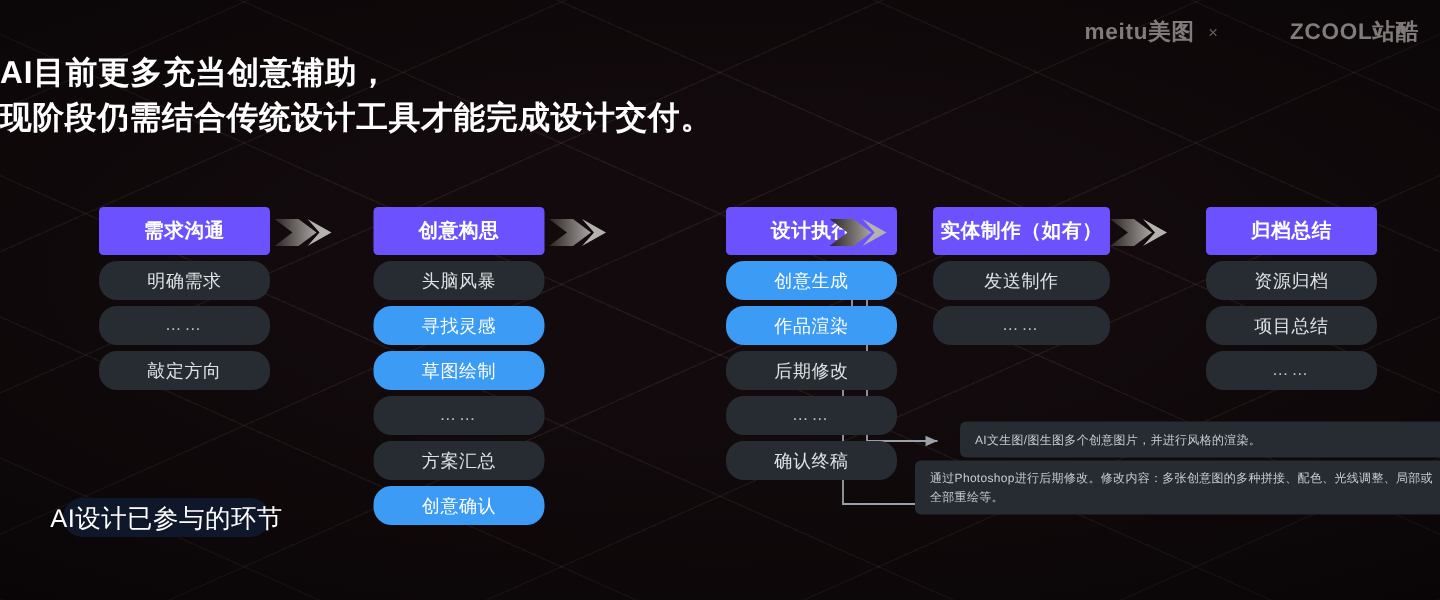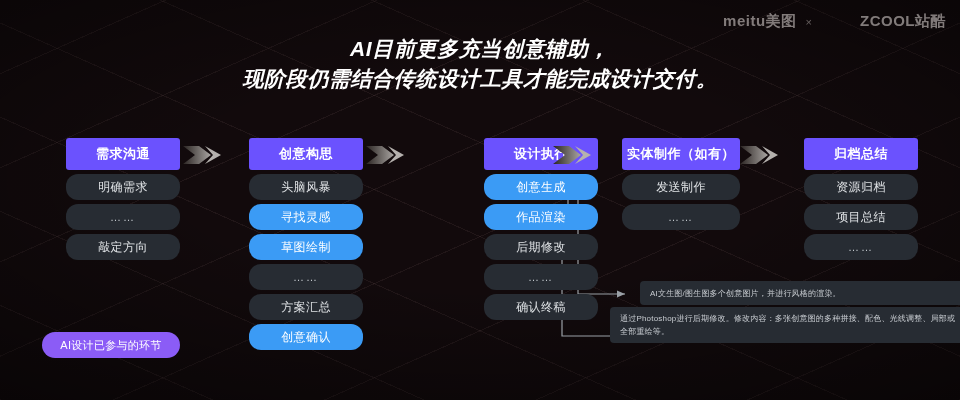--- a/index.html
+++ b/index.html
@@ -61,23 +61,22 @@
     font-size: 11px;
     color: #9d9593;
   }
 
   
   #headline {
     position: absolute;
     top: 34px;
     left: 0;
     width: 100%;
-    text-align: center;
+    text-align: left;
     z-index: 4;
-    font-style: italic;
   }
   #headline .line {
     font-size: 21px;
     font-weight: 700;
     letter-spacing: 0.6px;
     line-height: 30px;
     color: #ffffff;
     white-space: nowrap;
   }
 
@@ -142,25 +141,25 @@
   }
 
   
   #legend {
     position: absolute;
     left: 42px;
     top: 332px;
     width: 138px;
     height: 26px;
     border-radius: 13px;
-    background: #8b5cf6;
+    background: #0f172a;
     display: flex;
     align-items: center;
     justify-content: center;
-    font-size: 11px;
+    font-size: 17px;
     color: #ffffff;
     letter-spacing: 0.3px;
     white-space: nowrap;
     z-index: 4;
   }
 
   
   .note {
     position: absolute;
     border-radius: 4px;

